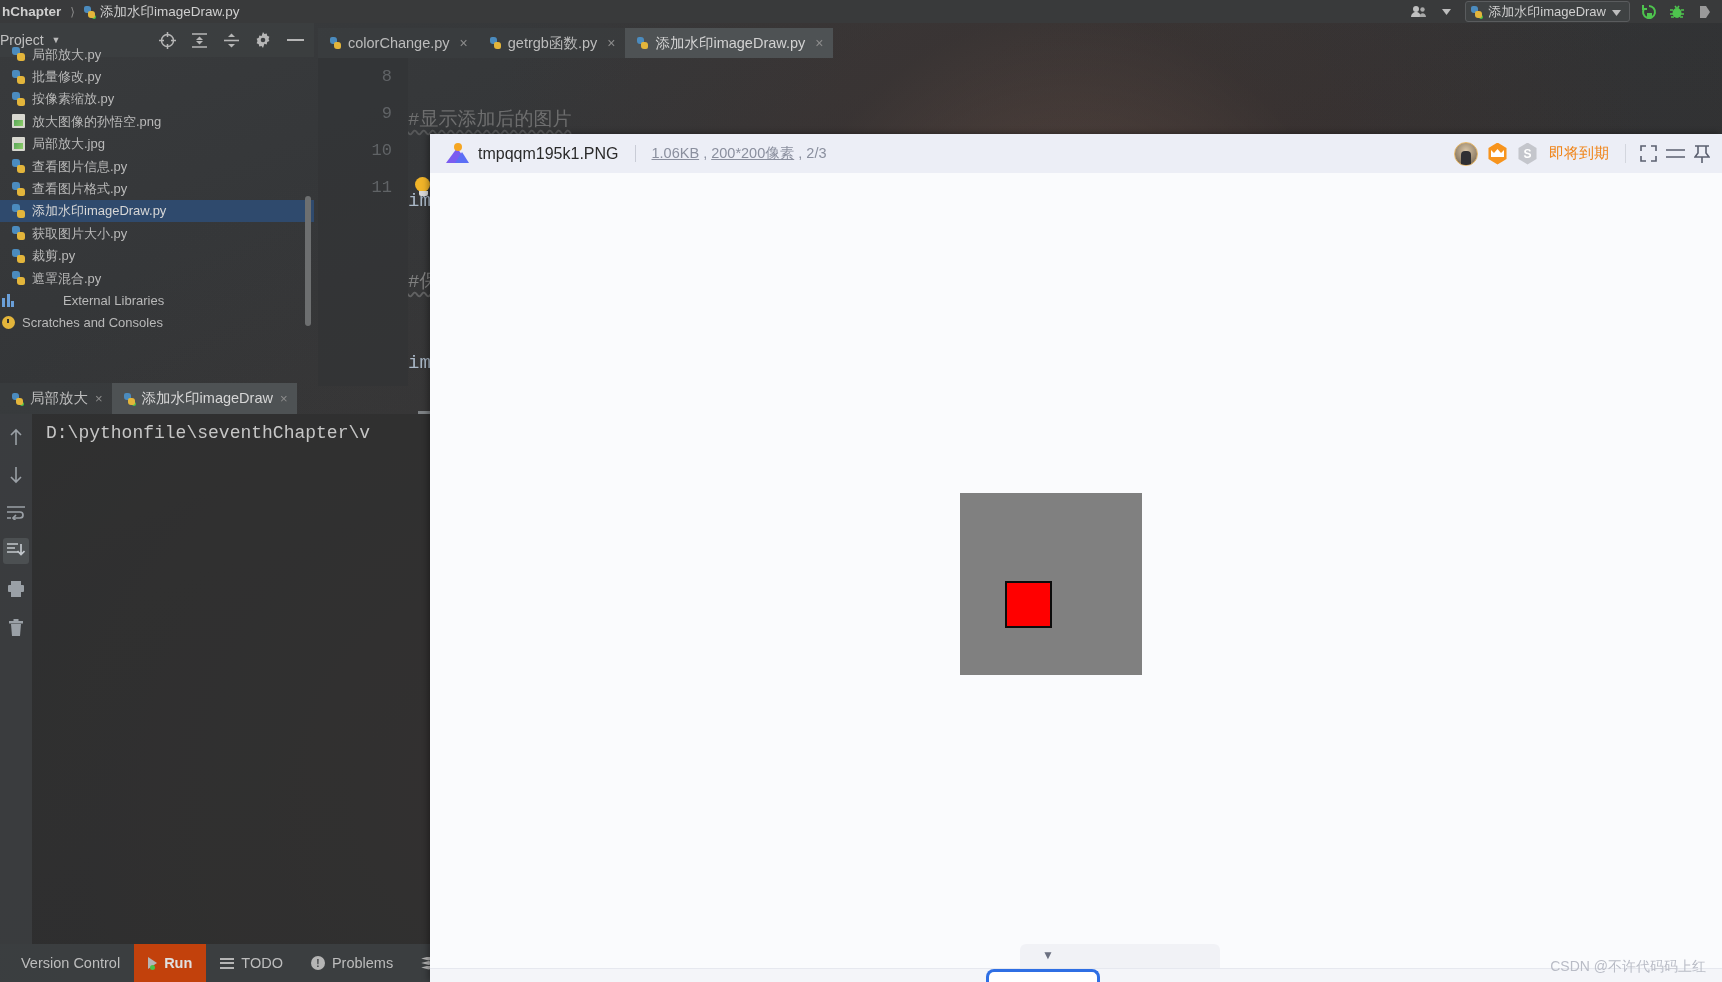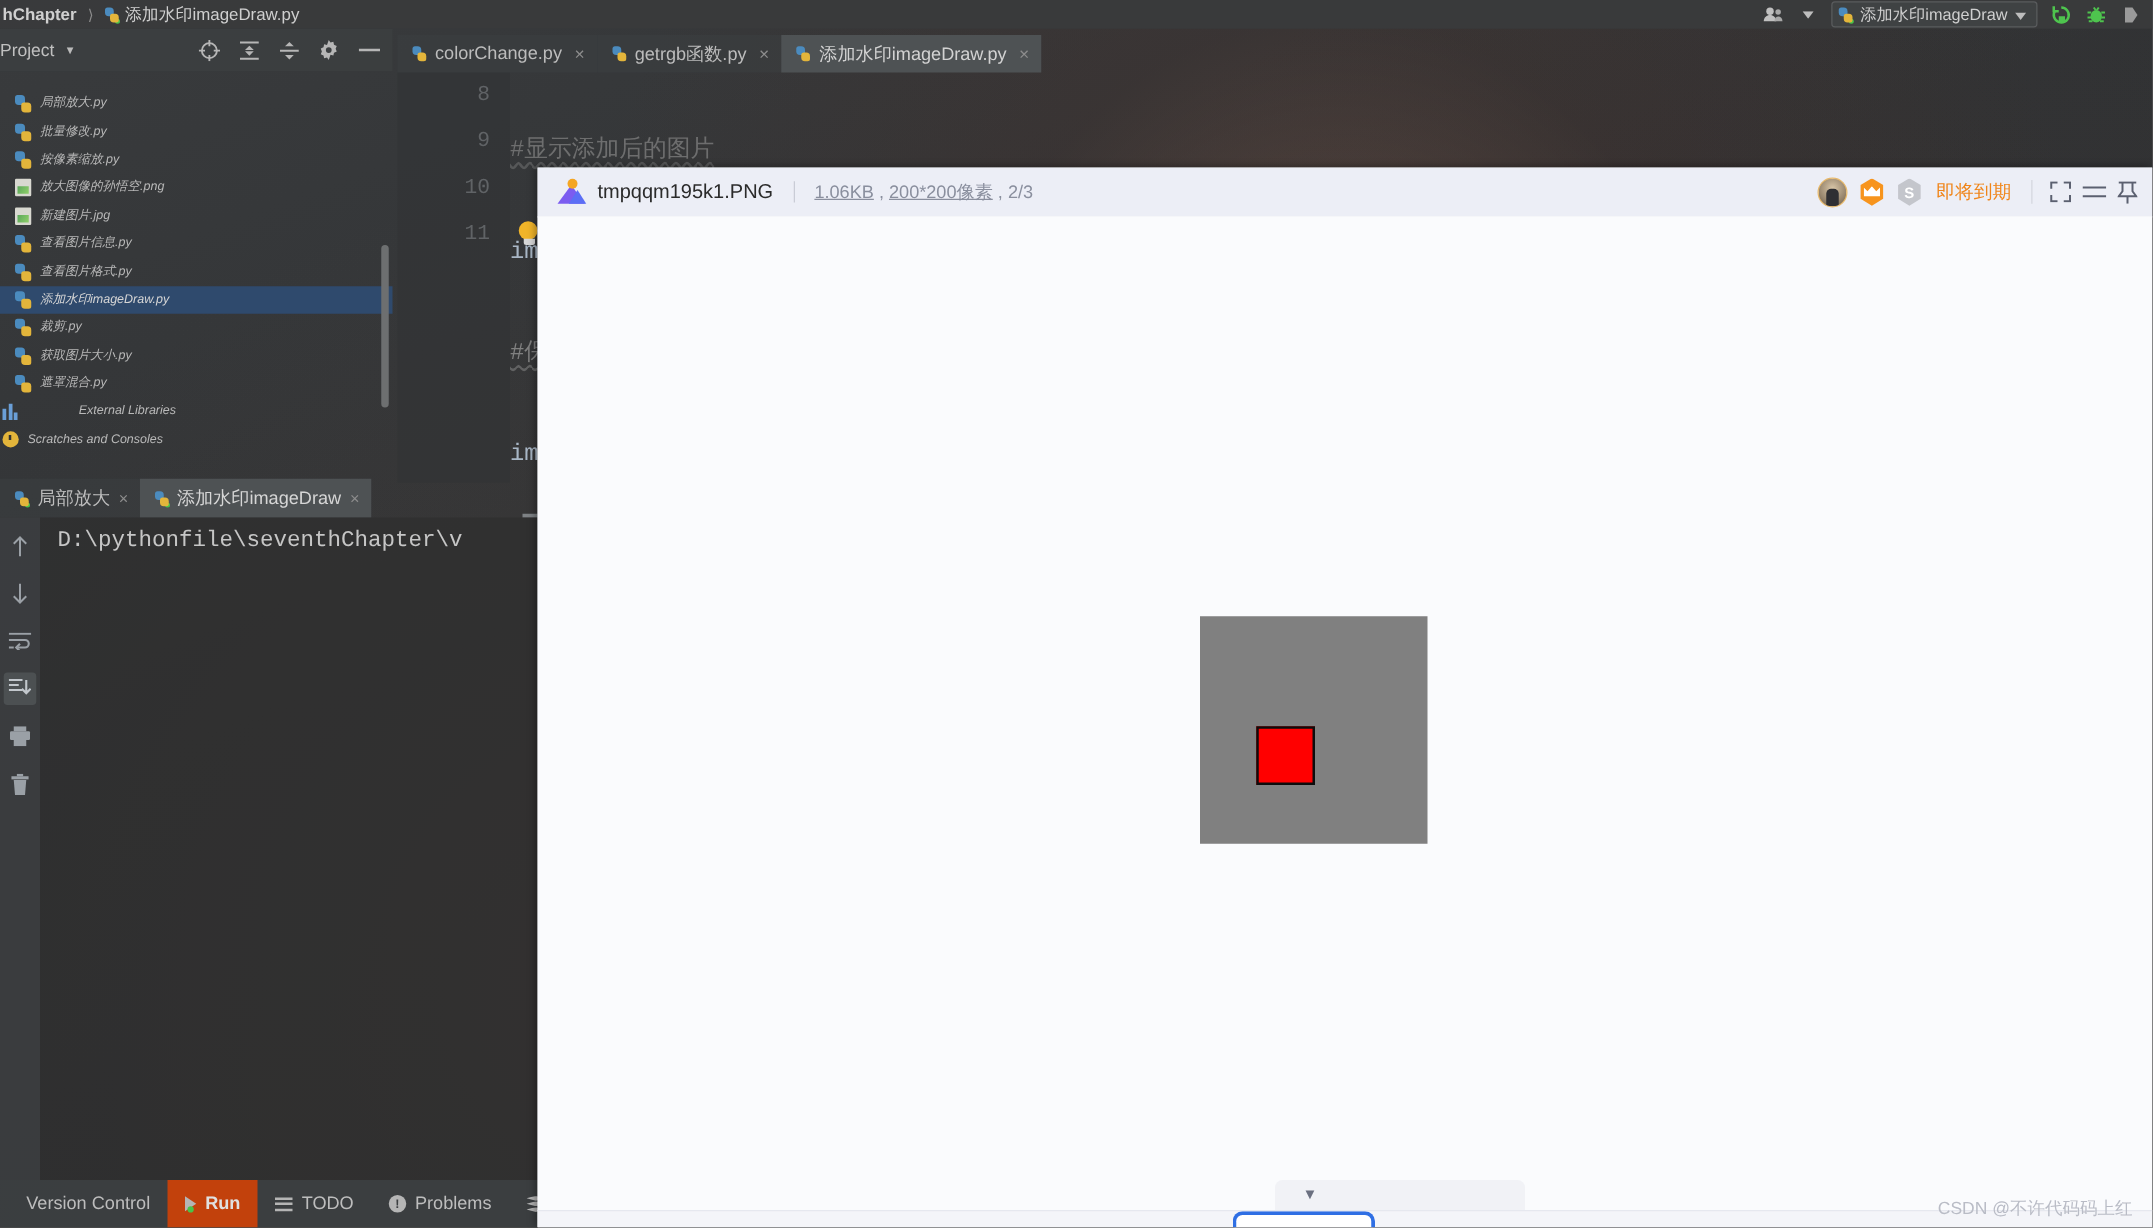--- a/index.html
+++ b/index.html
@@ -136,28 +136,27 @@
     margin-left: auto;
     display: flex;
     align-items: center;
     gap: 14px;
     padding-right: 10px;
   }
 
   
   .tree {
     position: absolute;
-    top: 72px; left: 0;
+    top: 43px; left: 0;
     width: 314px;
     height: 326px;
     z-index: 5;
     overflow: hidden;
-    font-size: 10px;
+    font-size: 13px;
     color: #b9b9b9;
-    font-style: italic;
   }
   .tree-row {
     display: flex;
     align-items: center;
     gap: 7px;
     height: 22.4px;
     padding-left: 12px;
     white-space: nowrap;
   }
   .tree-row.selected {
@@ -635,41 +634,41 @@
     <div class="tree-row">
         <span class="py-ico"></span>
         <span class="lbl">按像素缩放.py</span>
       </div>
     <div class="tree-row">
         <span class="img-ico"></span>
         <span class="lbl">放大图像的孙悟空.png</span>
       </div>
     <div class="tree-row">
         <span class="img-ico"></span>
-        <span class="lbl">新建图片.jpg</span>
+        <span class="lbl">局部放大.jpg</span>
       </div>
     <div class="tree-row">
         <span class="py-ico"></span>
         <span class="lbl">查看图片信息.py</span>
       </div>
     <div class="tree-row">
         <span class="py-ico"></span>
         <span class="lbl">查看图片格式.py</span>
       </div>
     <div class="tree-row selected">
         <span class="py-ico"></span>
         <span class="lbl">添加水印imageDraw.py</span>
       </div>
     <div class="tree-row">
         <span class="py-ico"></span>
+        <span class="lbl">获取图片大小.py</span>
+      </div>
+    <div class="tree-row">
+        <span class="py-ico"></span>
         <span class="lbl">裁剪.py</span>
-      </div>
-    <div class="tree-row">
-        <span class="py-ico"></span>
-        <span class="lbl">获取图片大小.py</span>
       </div>
     <div class="tree-row">
         <span class="py-ico"></span>
         <span class="lbl">遮罩混合.py</span>
       </div>
     <div class="tree-row" style="padding-left:2px;gap:48px;">
         <span class="lib-ico">
           <i></i>
           <i></i>
           <i></i>

